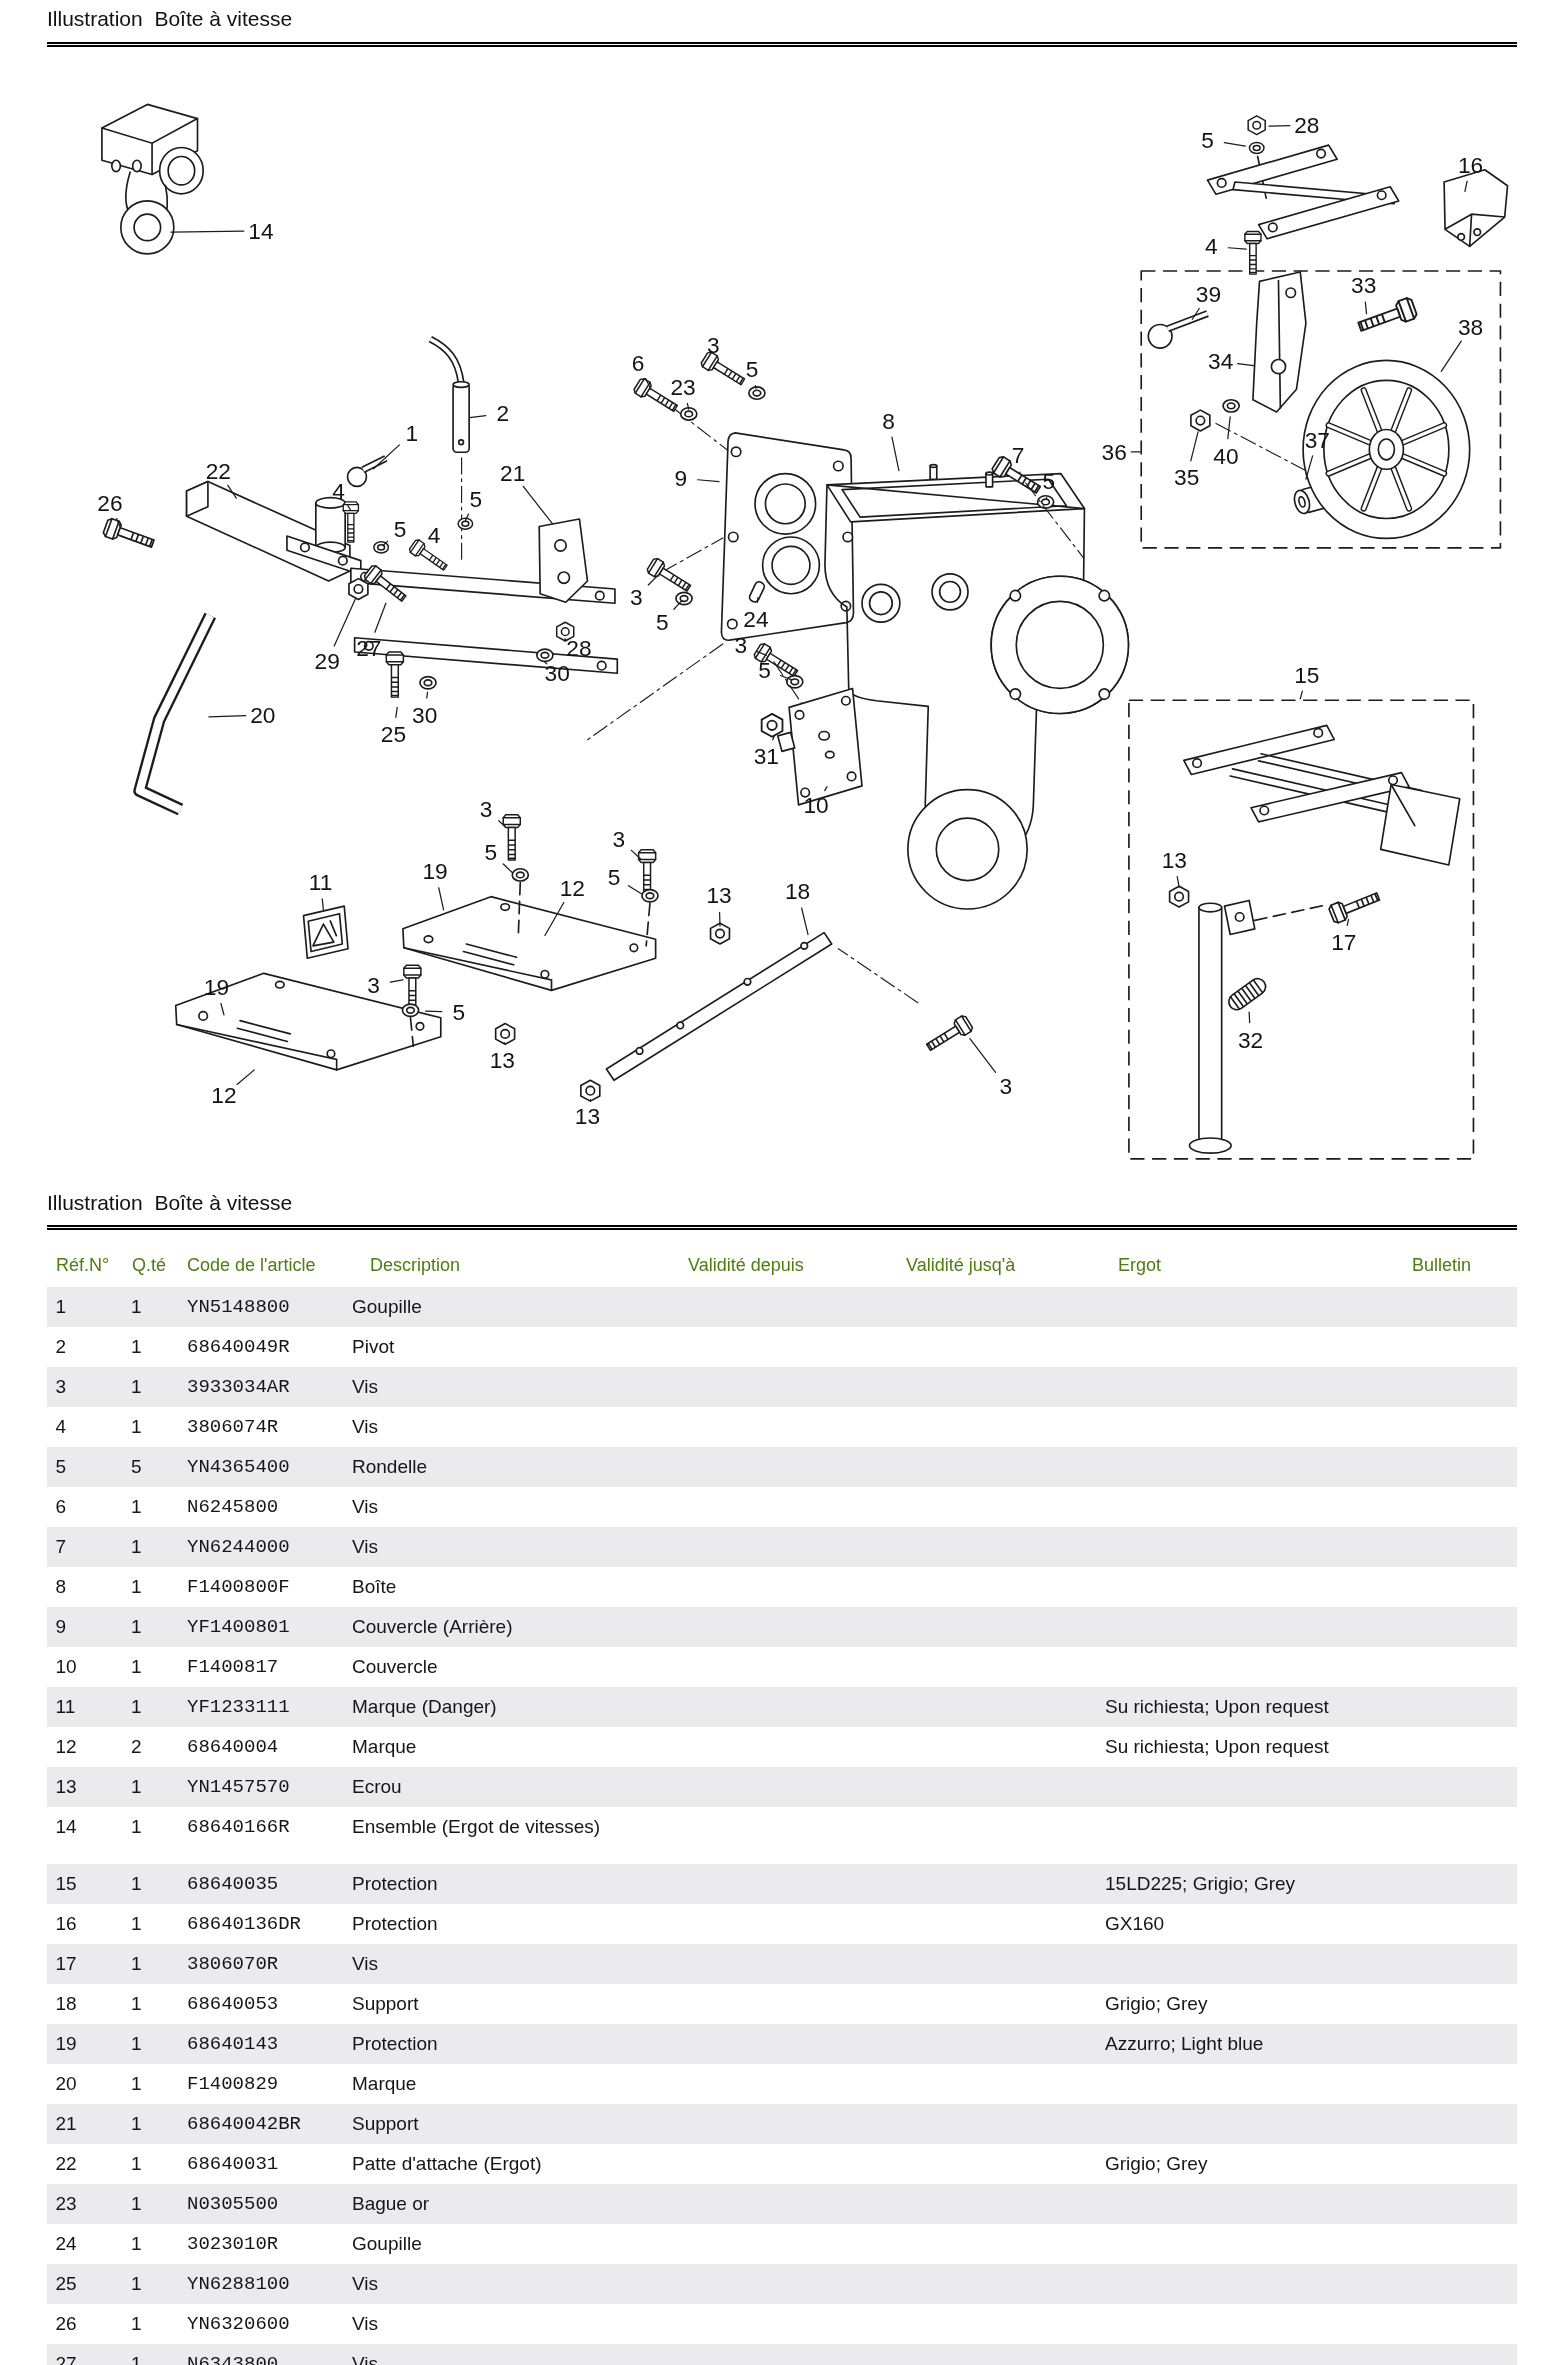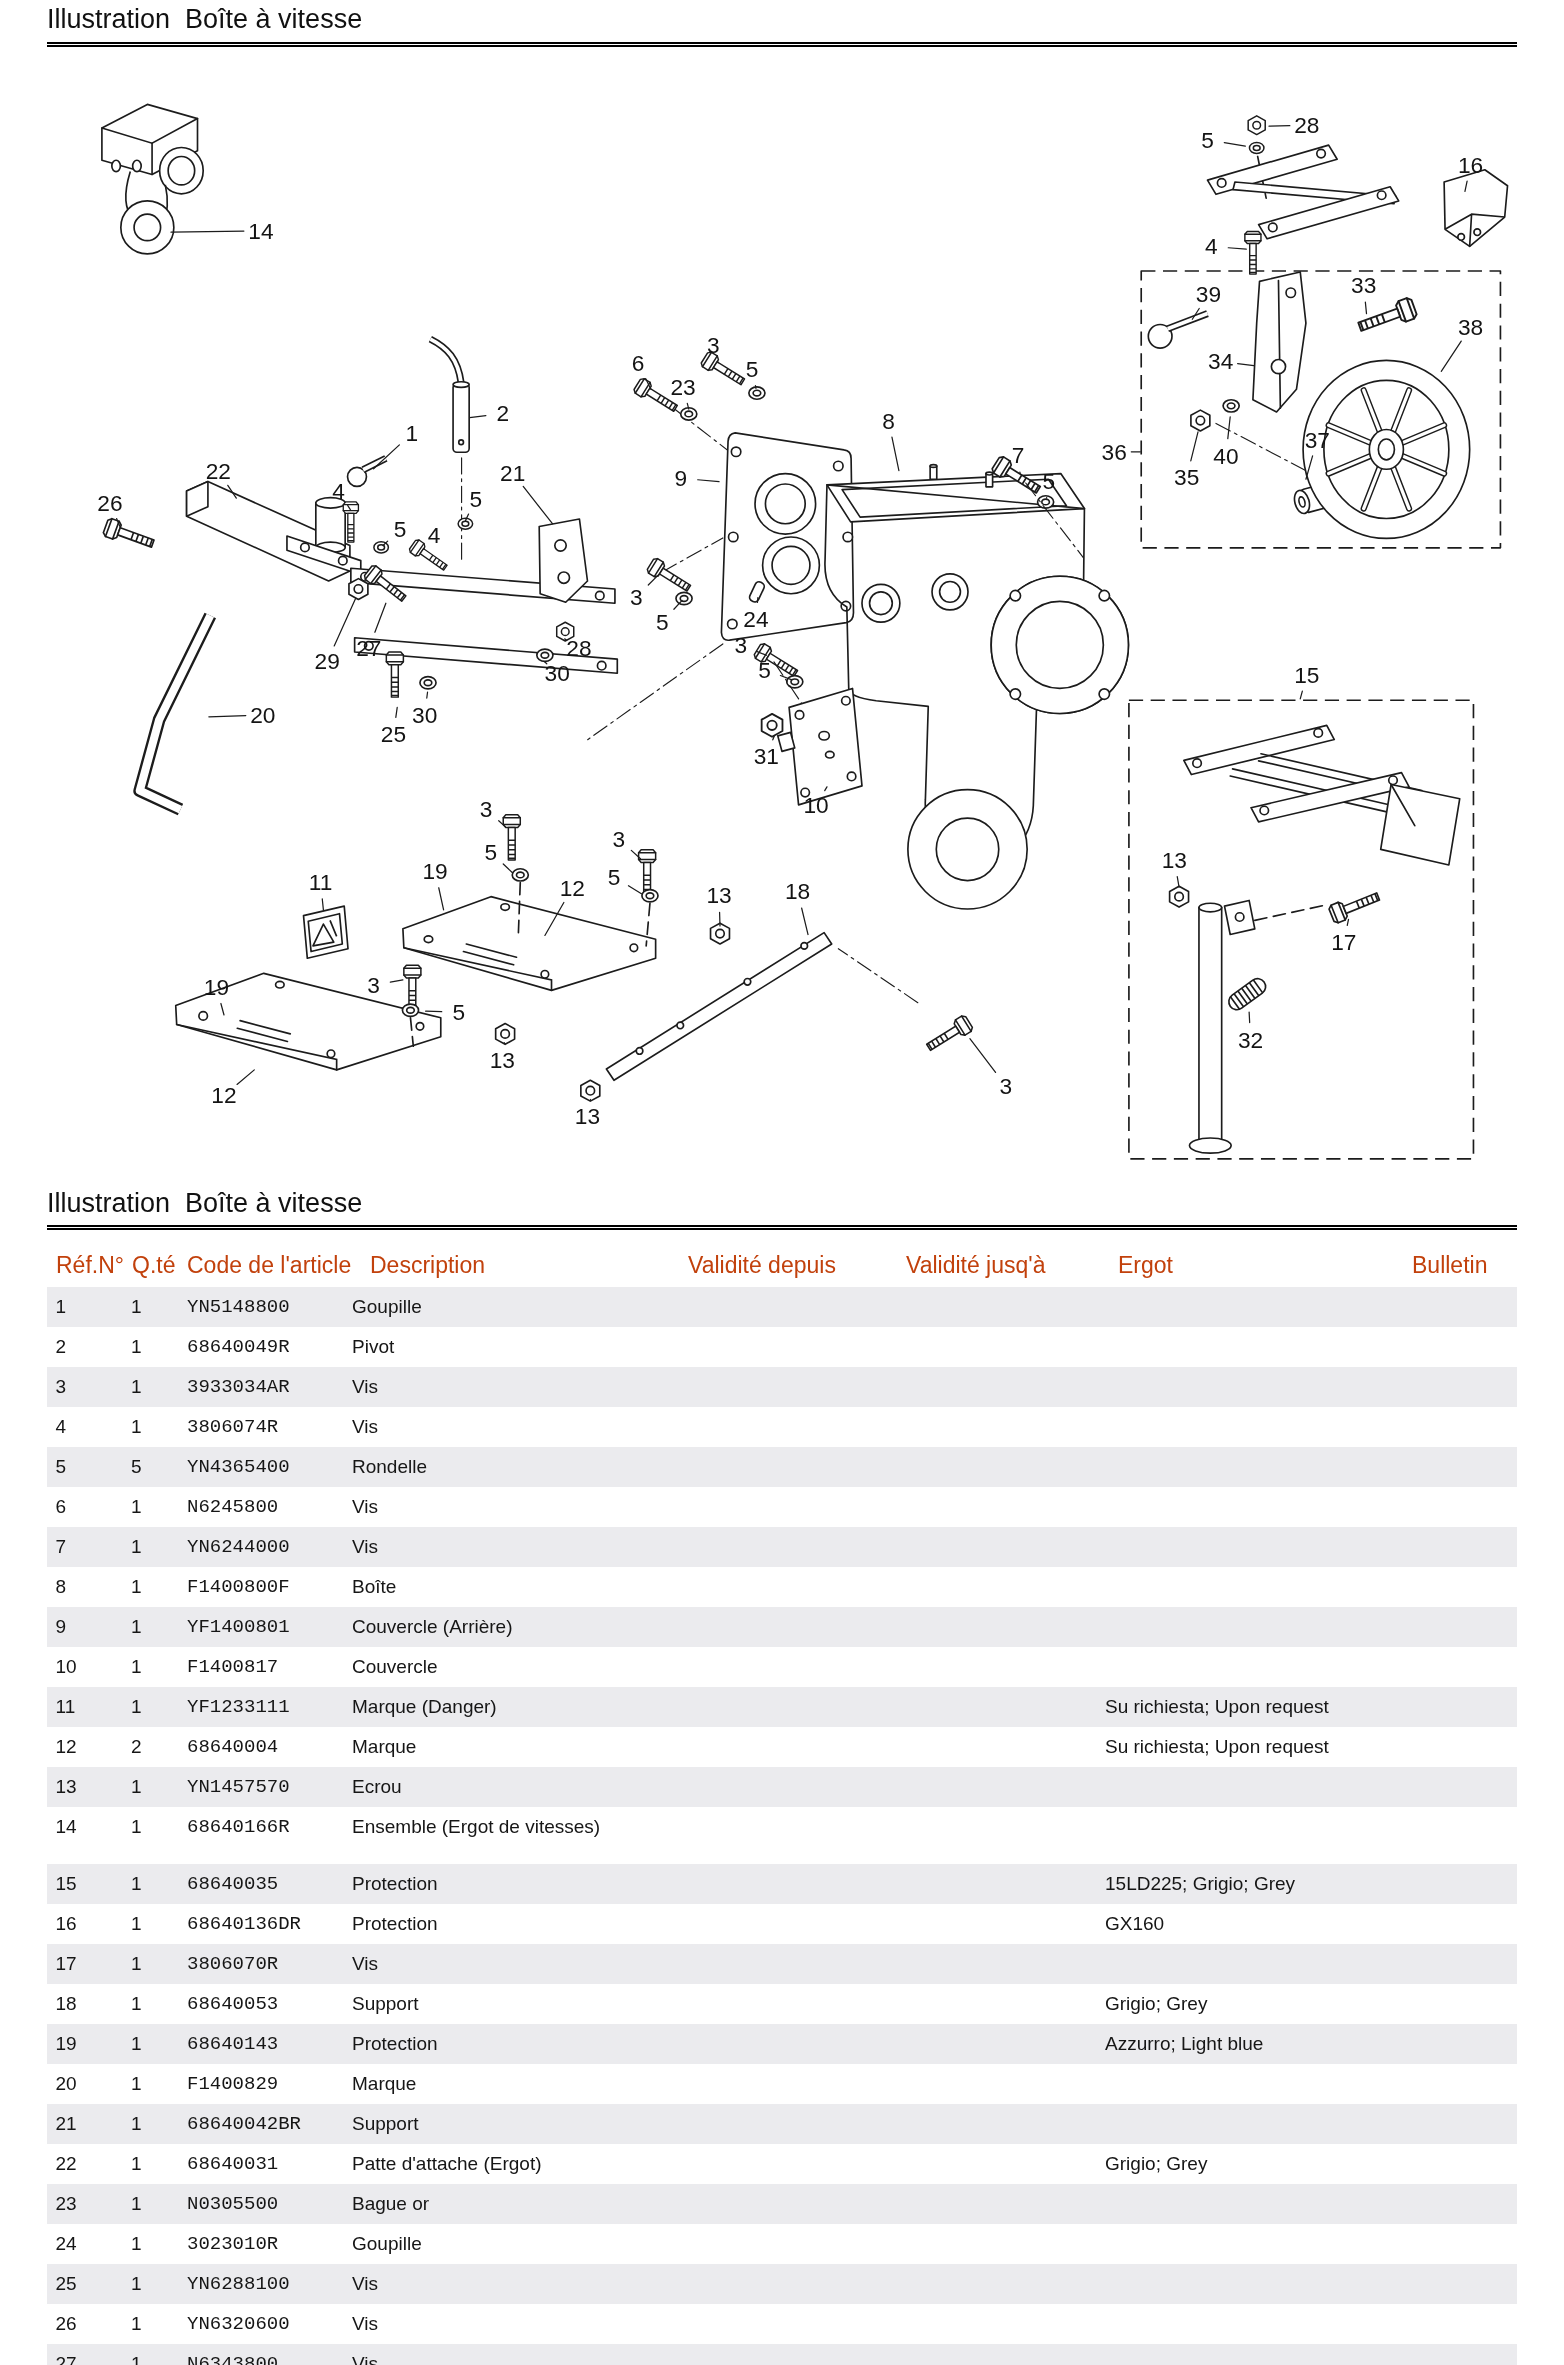--- a/index.html
+++ b/index.html
@@ -1,22 +1,22 @@
 <!DOCTYPE html>
 <html style="font-size:7.6px"><head>
 <meta charset="utf-8">
 <style>
   html,body{margin:0;padding:0;background:#fff;}
   .page{position:relative;width:1564px;height:2878px;background:#fff;overflow:hidden;
         font-family:"Liberation Sans",sans-serif;color:#161616;}
-  .title{position:absolute;left:47px;font-size:27px;line-height:30px;white-space:pre;color:#111;}
+  .title{position:absolute;left:47px;font-size:21px;line-height:30px;white-space:pre;color:#111;}
   .rule{position:absolute;left:47px;width:1470px;height:5.2px;
         background:linear-gradient(#000 0 36%,#fff 36% 60%,#000 60% 100%);}
   
-  .thead .th{position:absolute;font-size:23px;line-height:21px;white-space:pre;color:#c2410c;}
+  .thead .th{position:absolute;font-size:18px;line-height:21px;white-space:pre;color:#4d7c0f;}
   #rows{position:absolute;left:47px;top:1287px;width:1470px;}
   .trow{position:relative;width:1470px;height:40px;}
   .trow.gray{background:#ebebee;}
   .trow.tall{height:57px;}
   .c{position:absolute;top:0;line-height:40px;font-size:19px;white-space:pre;color:#161616;}
   .c-ref{left:8.5px;} .c-qty{left:84px;} .c-code{left:140px;font-family:Liberation Mono, monospace;} .c-desc{left:305px;}
   .c-from{left:641px;} .c-to{left:859px;} .c-notes{left:1058px;} .c-bull{left:1339px;}
   
   .diagram{position:absolute;left:47px;top:58px;}
   .diagram path,.diagram polygon,.diagram rect,.diagram circle,.diagram ellipse{

